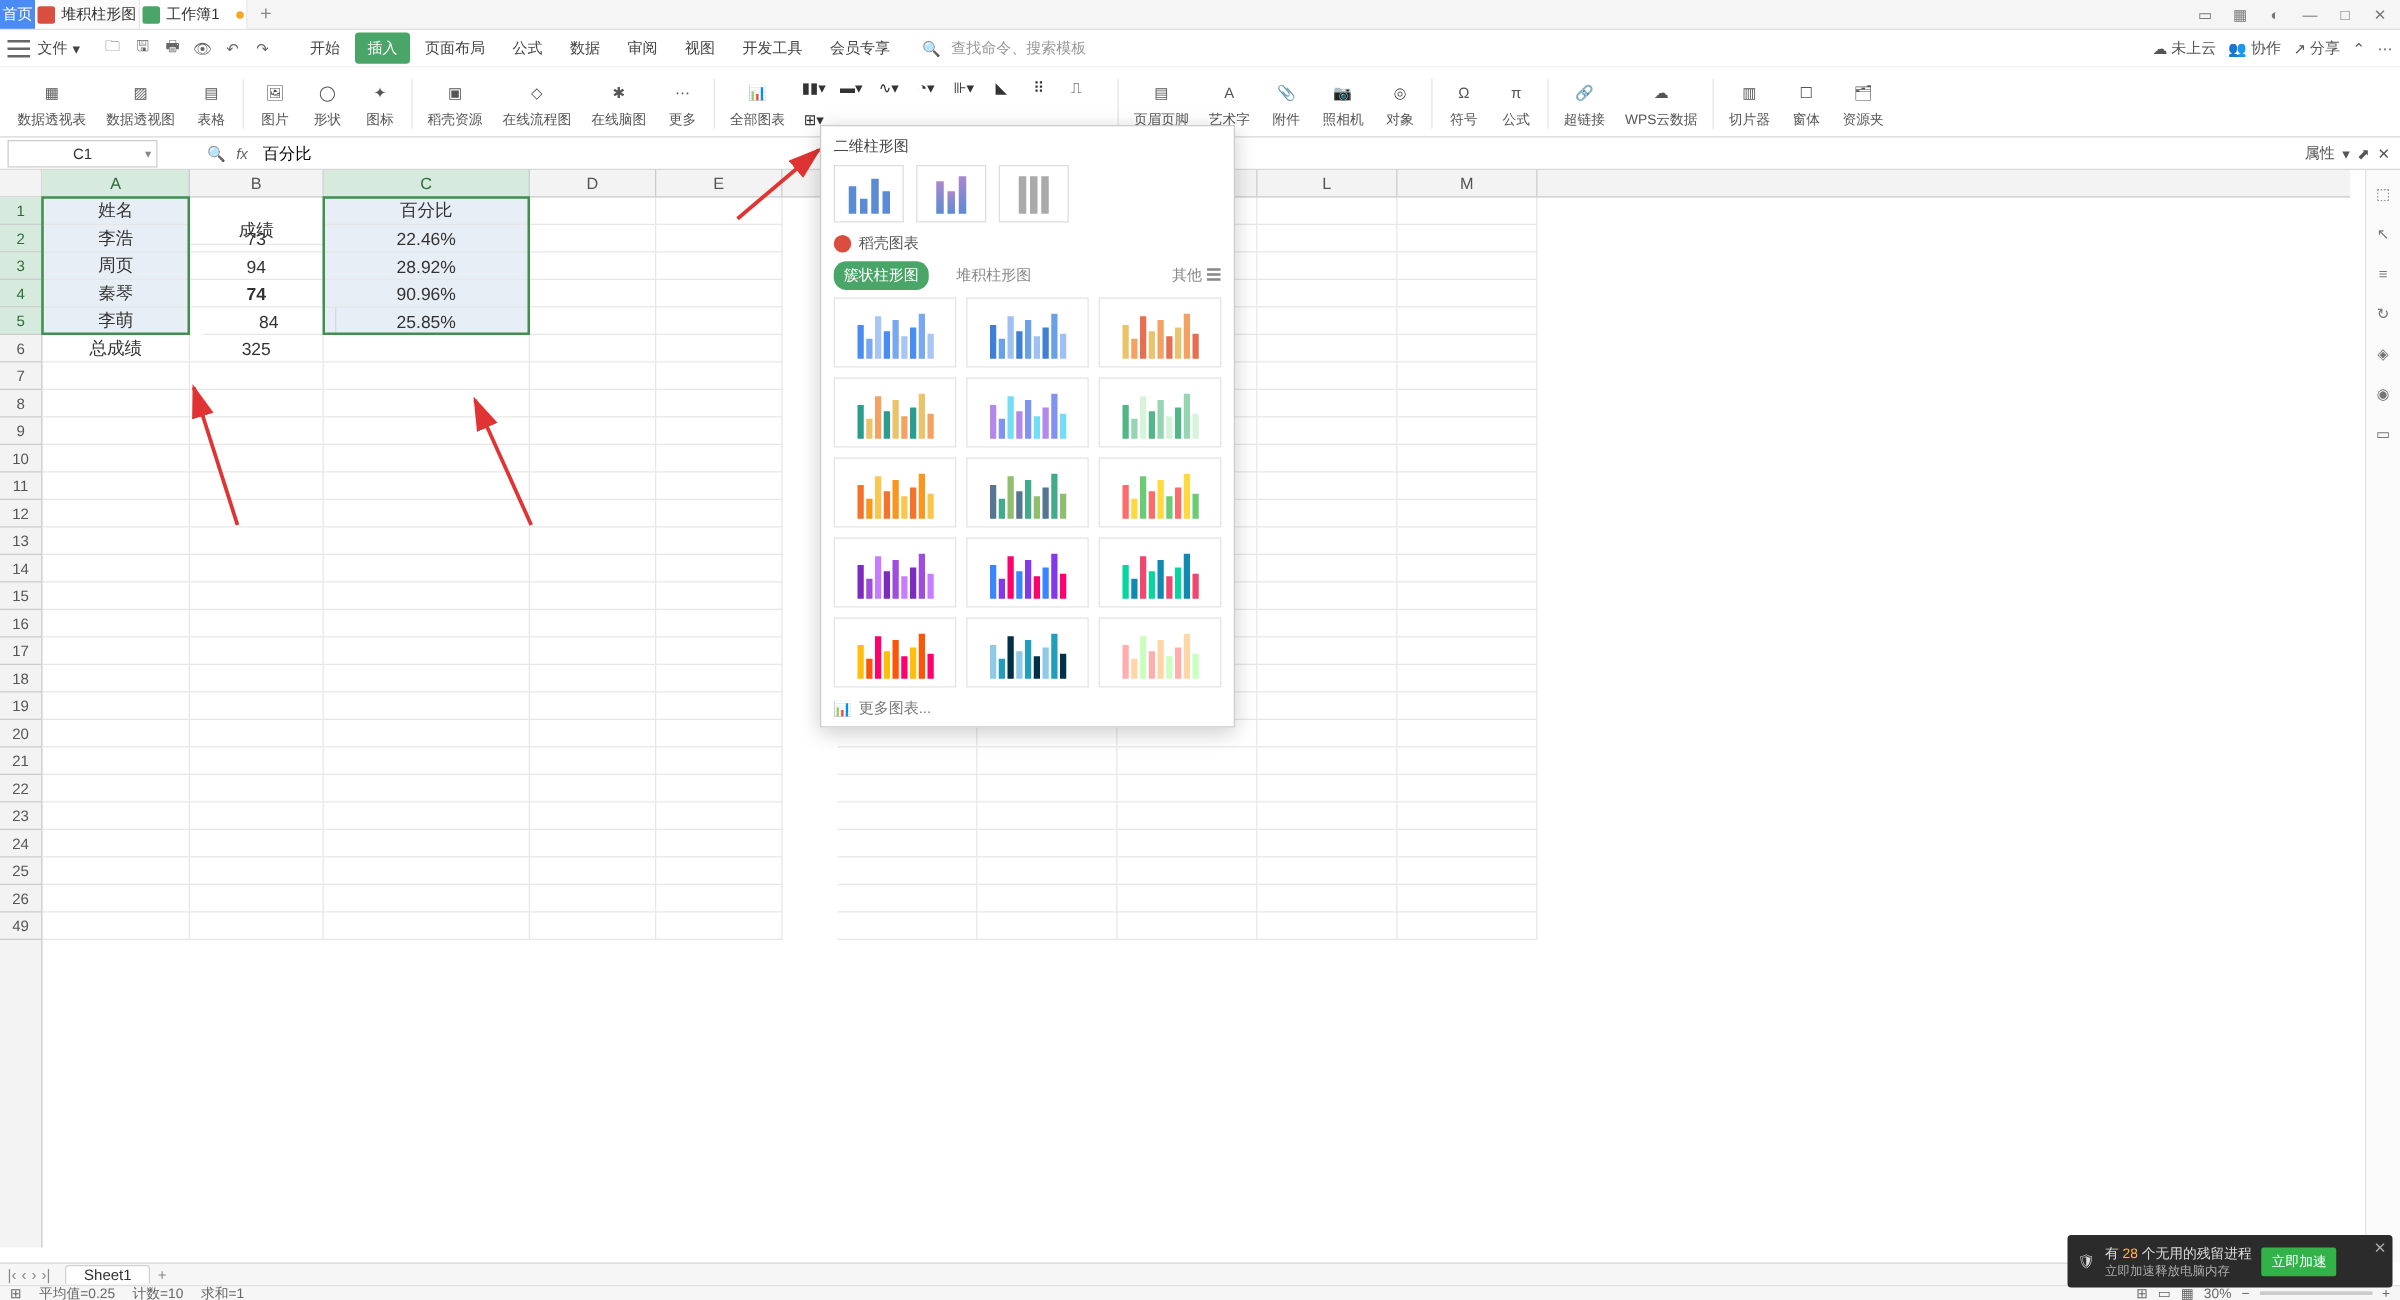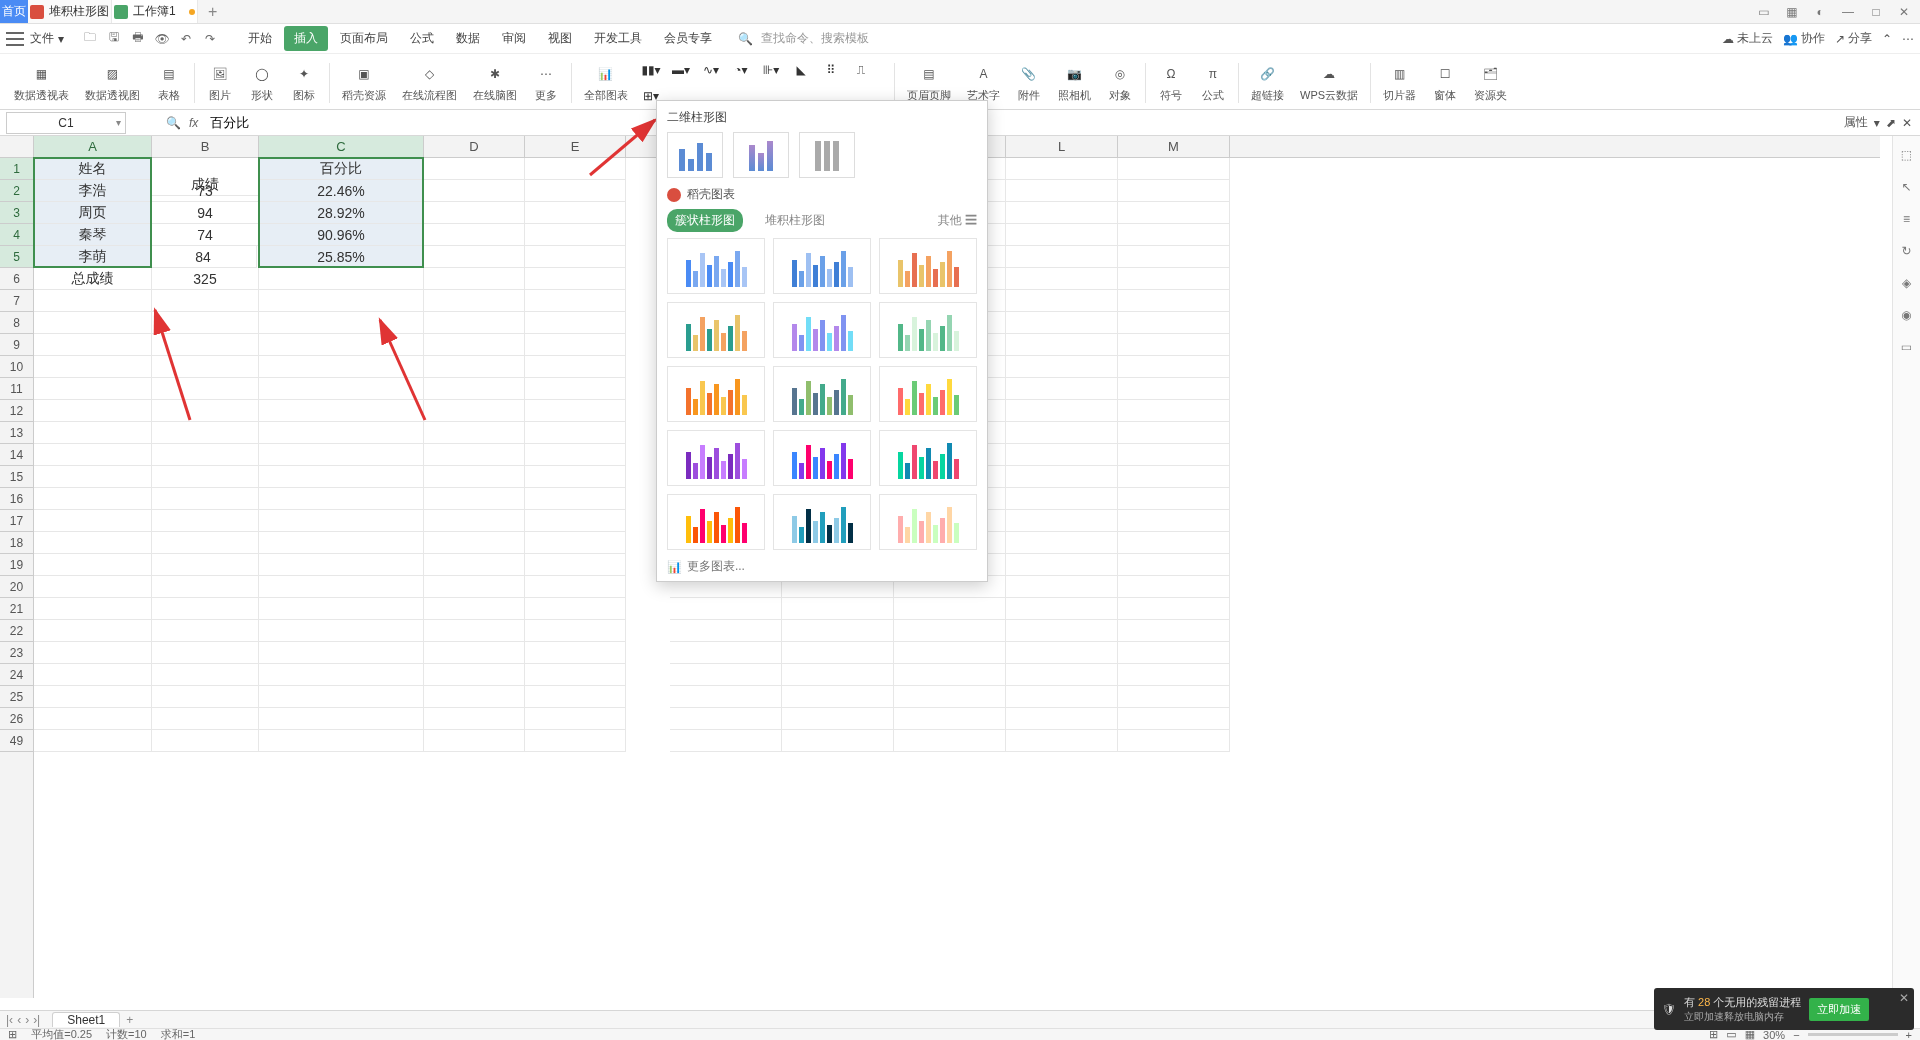--- a/index.html
+++ b/index.html
@@ -374,31 +374,31 @@
         <div class="cell" style="left: 118px; top: 44px; width: 107px; height: 22px;">94</div>
         <div class="cell sel" style="left: 225px; top: 44px; width: 165px; height: 22px;">28.92%</div>
         <div class="cell" style="left: 390px; top: 44px; width: 101px; height: 22px;"></div>
         <div class="cell" style="left: 491px; top: 44px; width: 101px; height: 22px;"></div>
         <div class="cell" style="left: 636px; top: 44px; width: 112px; height: 22px;"></div>
         <div class="cell" style="left: 748px; top: 44px; width: 112px; height: 22px;"></div>
         <div class="cell" style="left: 860px; top: 44px; width: 112px; height: 22px;"></div>
         <div class="cell" style="left: 972px; top: 44px; width: 112px; height: 22px;"></div>
         <div class="cell" style="left: 1084px; top: 44px; width: 112px; height: 22px;"></div>
         <div class="cell sel" style="left: 0px; top: 66px; width: 118px; height: 22px;">秦琴</div>
-        <div class="cell" style="left: 118px; top: 66px; width: 107px; height: 22px;">74</div>
+        <div class="cell" style="left: 118px; top: 66px; width: 107px; height: 22px; font-weight: bold;">74</div>
         <div class="cell sel" style="left: 225px; top: 66px; width: 165px; height: 22px;">90.96%</div>
         <div class="cell" style="left: 390px; top: 66px; width: 101px; height: 22px;"></div>
         <div class="cell" style="left: 491px; top: 66px; width: 101px; height: 22px;"></div>
         <div class="cell" style="left: 636px; top: 66px; width: 112px; height: 22px;"></div>
         <div class="cell" style="left: 748px; top: 66px; width: 112px; height: 22px;"></div>
         <div class="cell" style="left: 860px; top: 66px; width: 112px; height: 22px;"></div>
         <div class="cell" style="left: 972px; top: 66px; width: 112px; height: 22px;"></div>
         <div class="cell" style="left: 1084px; top: 66px; width: 112px; height: 22px;"></div>
         <div class="cell sel" style="left: 0px; top: 88px; width: 118px; height: 22px;">李萌</div>
-        <div class="cell" style="left: 116px; top: 88px; width: 107px; height: 22px;">84</div>
+        <div class="cell" style="left: 128px; top: 88px; width: 107px; height: 22px;">84</div>
         <div class="cell sel" style="left: 225px; top: 88px; width: 165px; height: 22px;">25.85%</div>
         <div class="cell" style="left: 390px; top: 88px; width: 101px; height: 22px;"></div>
         <div class="cell" style="left: 491px; top: 88px; width: 101px; height: 22px;"></div>
         <div class="cell" style="left: 636px; top: 88px; width: 112px; height: 22px;"></div>
         <div class="cell" style="left: 748px; top: 88px; width: 112px; height: 22px;"></div>
         <div class="cell" style="left: 860px; top: 88px; width: 112px; height: 22px;"></div>
         <div class="cell" style="left: 972px; top: 88px; width: 112px; height: 22px;"></div>
         <div class="cell" style="left: 1084px; top: 88px; width: 112px; height: 22px;"></div>
         <div class="cell" style="left: 0px; top: 110px; width: 118px; height: 22px;">总成绩</div>
         <div class="cell" style="left: 118px; top: 110px; width: 107px; height: 22px;">325</div>

